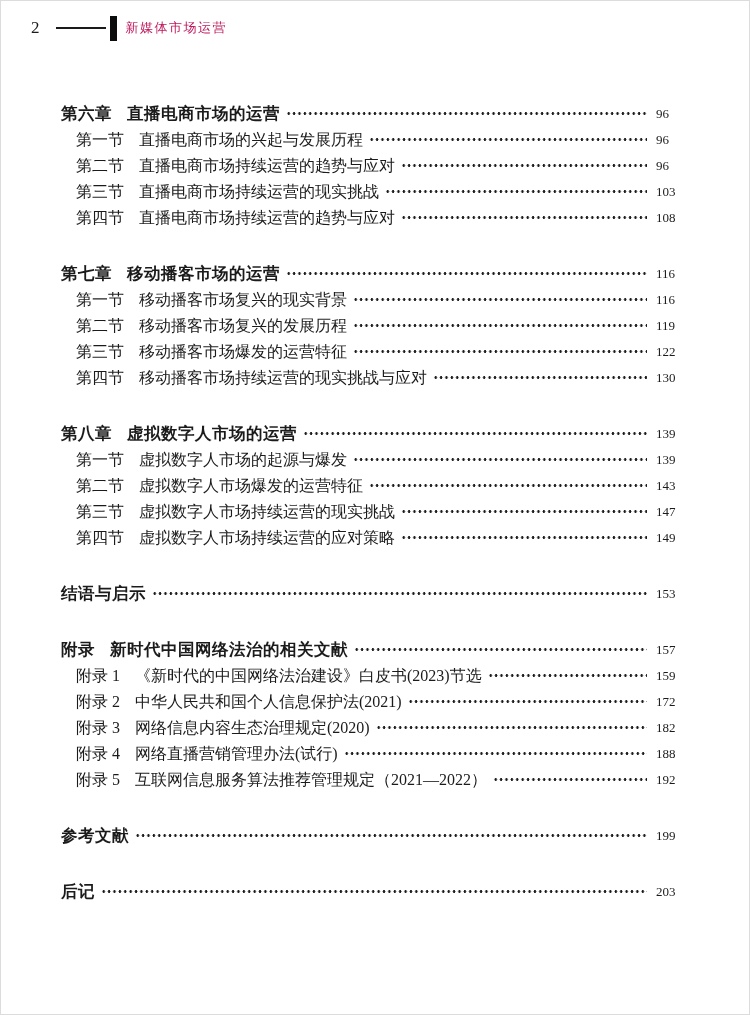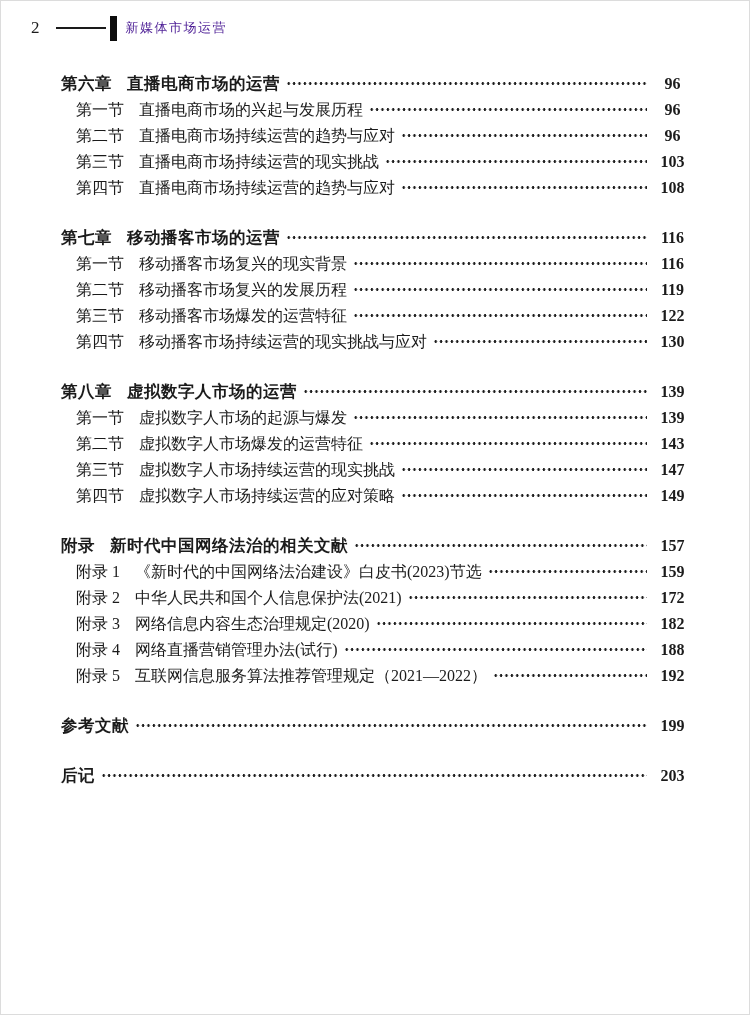--- a/index.html
+++ b/index.html
@@ -20,47 +20,47 @@
   
   .header {
     position: absolute; top: 13px; left: 30px;
     height: 28px;
     display: flex; align-items: center;
   }
   .header .num { font-size: 17px; }
   .header .rule { width: 50px; height: 2px; background: #1a1a1a; margin-left: 16px; }
   .header .bar { width: 7px; height: 25px; background: #0c0c0c; margin-left: 4px; }
   .header .btitle {
-    font-size: 13px; margin-left: 9px; letter-spacing: 1.5px; color: #4c1d95;
+    font-size: 13px; margin-left: 9px; letter-spacing: 1.5px; color: #be185d;
   }
   
   .toc {
     position: absolute; top: 70px; left: 60px; right: 60px;
   }
-  .group { margin-bottom: 24px; }
+  .group { margin-bottom: 24px; margin-top: 30px; }
   .row {
     display: flex; align-items: center;
     height: 26px; font-size: 16px; white-space: nowrap;
   }
   .row.sub { padding-left: 15px; }
   .row.head .label, .row.head .title {
     font-weight: 700; font-size: 16.5px;
     font-family: "Liberation Sans", "DejaVu Sans", sans-serif;
     letter-spacing: 0.5px;
   }
   .label { margin-right: 15px; }
   .leader {
     flex: 1 1 auto; align-self: stretch;
     margin: 0 9px 0 6px; min-width: 12px;
     background-image: radial-gradient(circle, #1b1b1b 1.15px, transparent 1.5px);
     background-size: 5.4px 5.4px;
     background-repeat: repeat-x;
     background-position: 0 50%;
   }
-  .pagenum { min-width: 33px; text-align: center; font-size: 16px; font-weight: bold; }
+  .pagenum { min-width: 33px; text-align: left; font-size: 13px; }
 </style>
 </head>
 <body>
 
 <div class="page">
 
   <div class="header">
     <span class="num">2</span>
     <span class="rule"></span>
     <span class="bar"></span>
@@ -161,20 +161,27 @@
         <span class="pagenum">147</span>
       </div>
       <div class="row sub">
         <span class="label">第四节</span>
         <span class="title">虚拟数字人市场持续运营的应对策略</span>
         <span class="leader"></span>
         <span class="pagenum">149</span>
       </div>
     </section>
 
+    <section class="group">
+      <div class="row head">
+        <span class="title">结语与启示</span>
+        <span class="leader"></span>
+        <span class="pagenum">153</span>
+      </div>
+    </section>
 
     <section class="group">
       <div class="row head">
         <span class="label">附录</span>
         <span class="title">新时代中国网络法治的相关文献</span>
         <span class="leader"></span>
         <span class="pagenum">157</span>
       </div>
       <div class="row sub">
         <span class="label">附录 1</span>

